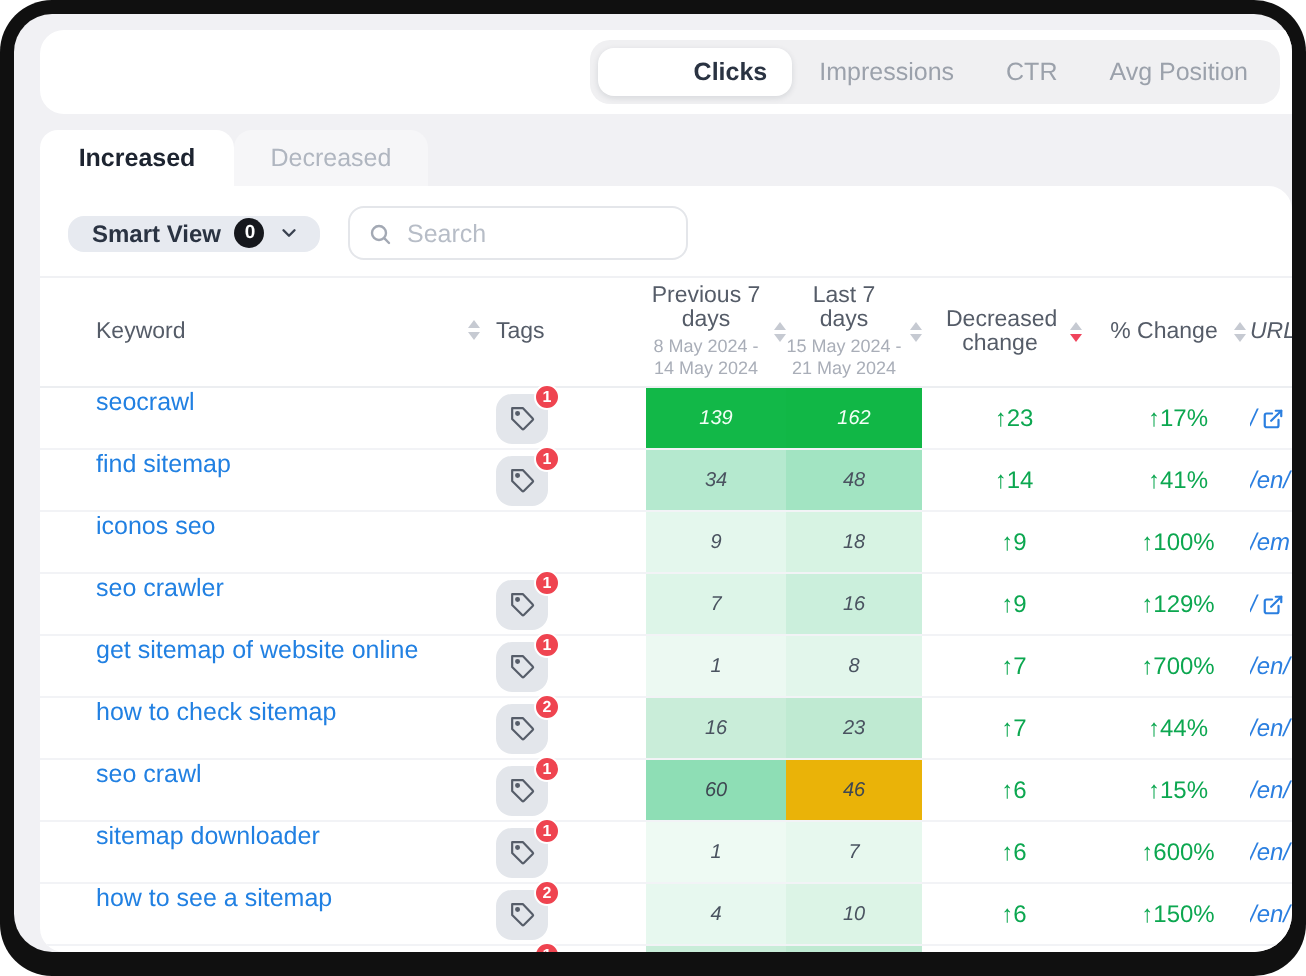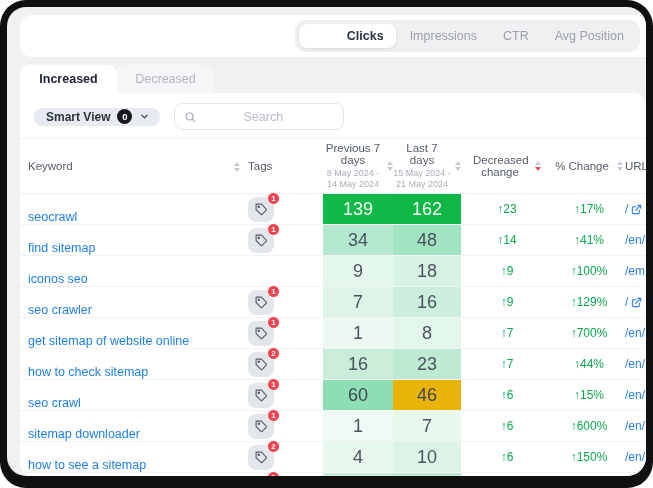--- a/index.html
+++ b/index.html
@@ -33,36 +33,36 @@
   .controls { display:flex; align-items:center; gap:14px; padding:10px 0 8px 14px; }
   .smart-view { display:flex; align-items:center; gap:7px; background:#e7eaf0;
                 border-radius:8px; height:18px; padding:0 10px 0 12px; cursor:pointer; }
   .smart-view-label { font-size:12px; font-weight:bold; color:#2a3342; }
   .count-badge { width:15px; height:15px; border-radius:50%; background:#16181d; color:#ffffff;
                  font-size:9.5px; font-weight:bold; display:flex; align-items:center; justify-content:center; }
   .chev { display:flex; align-items:center; color:#3a4250; }
   .search-box { display:flex; align-items:center; gap:7px; width:170px; height:27px;
                 border:1px solid #e4e6ea; border-radius:8px; background:#ffffff; padding:0 9px; }
   .search-box input { border:none; outline:none; font-size:12.5px; color:#3a4250; width:100%;
-                      font-family:"Liberation Sans", sans-serif; background:transparent;margin-left:40px; }
+                      font-family:"Liberation Sans", sans-serif; background:transparent; }
   .search-box input::placeholder { color:#b7bdc7; }
 
   
   .tbl { width:100%; }
   .hdr { display:flex; align-items:center; border-top:1px solid #f0f1f4; border-bottom:1px solid #eceef1;
          height:56px; color:#6f7683; font-size:11.5px; }
   .row { display:flex; align-items:stretch; border-bottom:1px solid #f2f3f6; height:31px; }
 
-  .c-kw   { flex:1 1 auto; min-width:0; display:flex; align-items:flex-end; padding-left:8px; }
+  .c-kw   { flex:1 1 auto; min-width:0; display:flex; align-items:flex-start; padding-left:28px; }
   .c-tags { width:75px; flex:0 0 75px; display:flex; align-items:center; }
   .c-prev { width:70px; flex:0 0 70px; display:flex; align-items:center; justify-content:center; text-align:center; }
   .c-last { width:68px; flex:0 0 68px; display:flex; align-items:center; justify-content:center; text-align:center; }
   .c-abs  { width:92px; flex:0 0 92px; display:flex; align-items:center; justify-content:center; }
   .c-pct  { width:72px; flex:0 0 72px; display:flex; align-items:center; justify-content:center; }
-  .c-url  { width:21px; flex:0 0 21px; display:flex; align-items:center; overflow:hidden; white-space:nowrap; }
+  .c-url  { width:21px; flex:0 0 21px; display:flex; align-items:center; overflow:hidden; white-space:nowrap;font-style:italic; }
 
   .hdr .c-kw { justify-content:space-between; padding-right:8px; }
   .hdr-2line { display:flex; flex-direction:column; align-items:center; gap:2px; }
   .hdr-title { color:#555c68; font-size:11.5px; }
   .hdr-sub { color:#a9aeb8; font-size:9px; line-height:1.25; text-align:center; max-width:62px; }
   .hdr-with-sort { display:flex; align-items:center; gap:4px; }
 
   .sort { display:flex; flex-direction:column; gap:2px; cursor:pointer; }
   .tri-up { width:0; height:0; border-left:3.5px solid transparent; border-right:3.5px solid transparent;
             border-bottom:4.5px solid #c6cad2; }
@@ -70,22 +70,22 @@
               border-top:4.5px solid #c6cad2; }
   .tri-down.active { border-top-color:#f0445c; }
 
   .kw-link { font-size:12.5px; color:#2180e2; text-decoration:none; cursor:pointer;
              overflow:hidden; text-overflow:ellipsis; white-space:nowrap; }
   .tag-chip { position:relative; width:26px; height:25px; background:#e3e6eb; border-radius:8px;
               display:flex; align-items:center; justify-content:center; cursor:pointer; }
   .tag-badge { position:absolute; top:-5px; right:-6px; min-width:13px; height:13px; border-radius:7px;
                background:#ef4450; border:1.5px solid #ffffff; color:#ffffff; font-size:8px; font-weight:bold;
                display:flex; align-items:center; justify-content:center; padding:0 2px; }
-  .cell-num { font-size:18px; color:#4a5360; width:100%; height:100%;
-              display:flex; align-items:center; justify-content:center; }
+  .cell-num { font-size:10px; color:#4a5360; width:100%; height:100%;
+              display:flex; align-items:center; justify-content:center;font-style:italic; }
   .chg { font-size:12px; color:#0ca750; }
   .url-link { font-size:12px; color:#2b7fe0; cursor:pointer; display:flex; align-items:center; gap:3px; }
 </style>
 </head>
 <body>
 
 <div class="frame">
   <div class="app">
 
     <div class="topbar">

